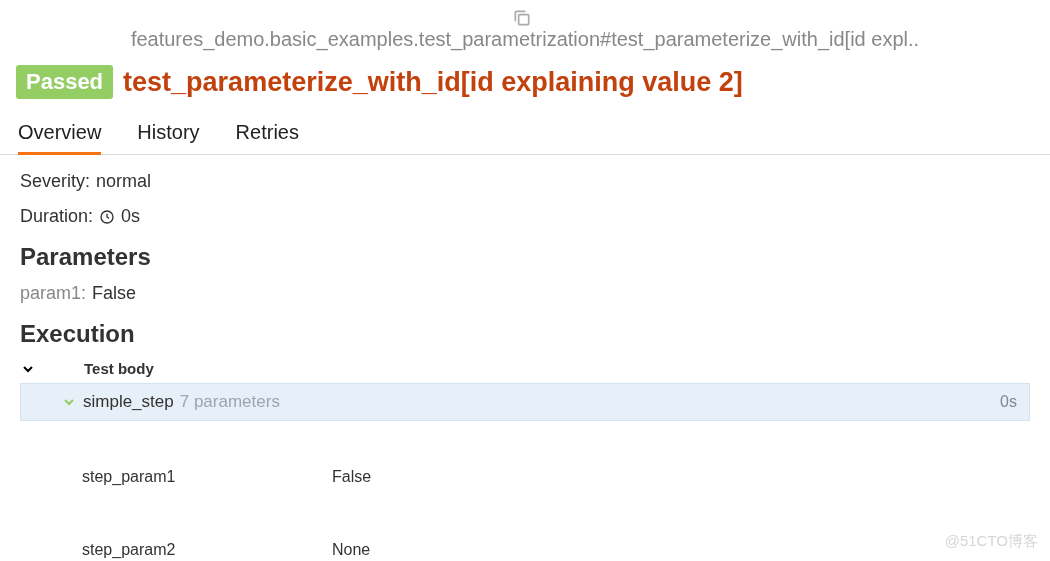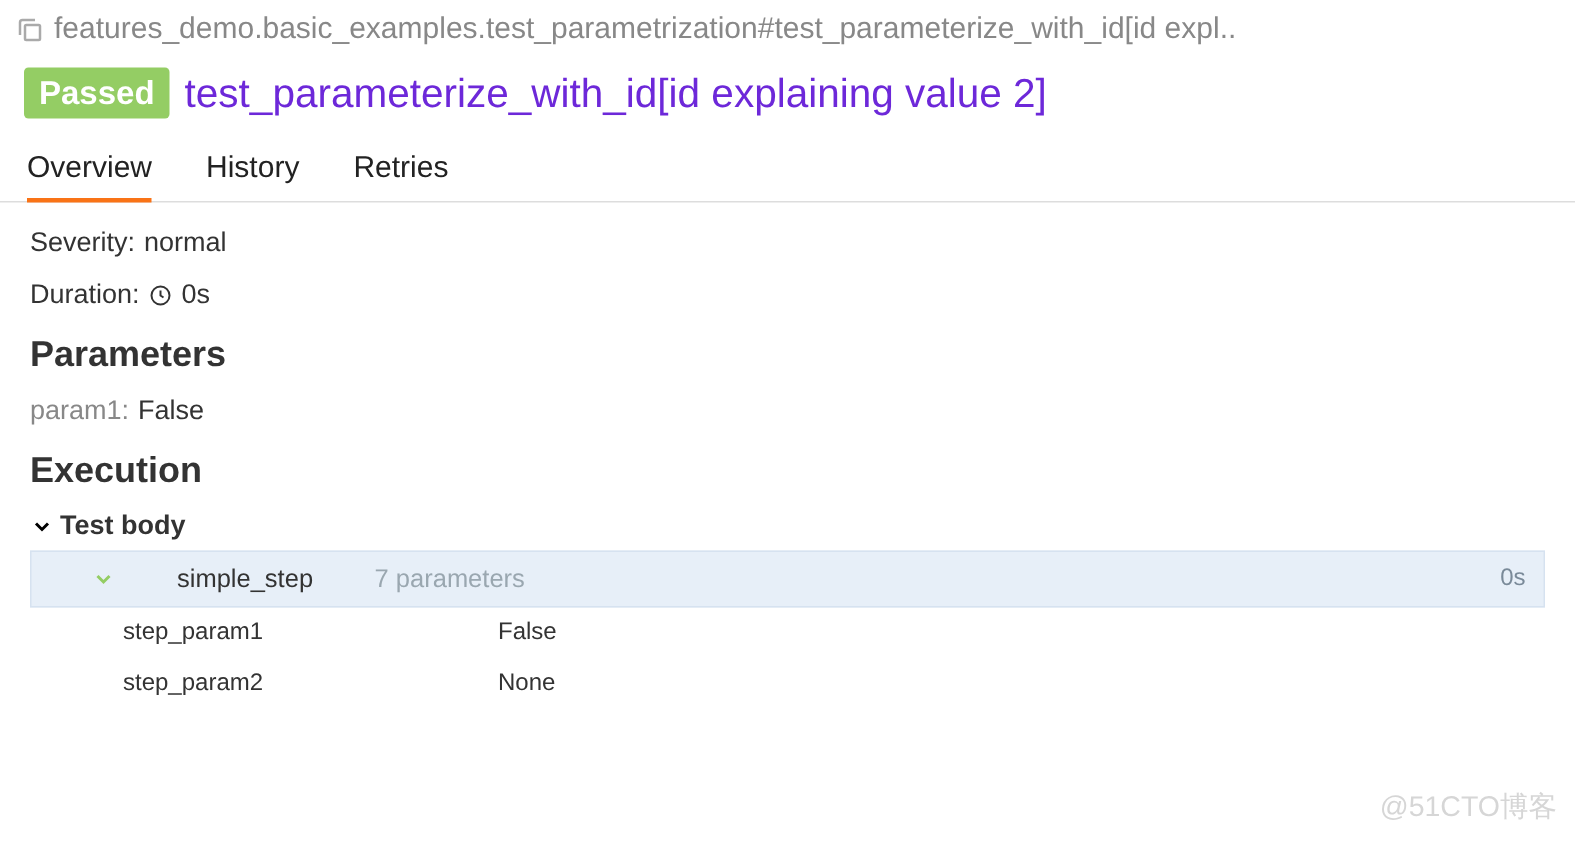--- a/index.html
+++ b/index.html
@@ -13,41 +13,42 @@
       position: relative;
     }
     .breadcrumb {
       display: flex;
       align-items: center;
       padding: 8px 10px 2px 10px;
       color: #888;
       font-size: 20px;
       white-space: nowrap;
       overflow: hidden;
+      flex-direction: column;
     }
     .breadcrumb svg { flex-shrink: 0; margin-right: 6px; }
     .bc-text { overflow: hidden; text-overflow: ellipsis; white-space: nowrap; min-width: 0; }
     .title-row {
       display: flex;
       align-items: center;
       padding: 12px 16px 6px 16px;
       gap: 10px;
     }
     .badge {
       background: #94cd64;
       color: #fff;
       font-weight: 700;
       font-size: 22px;
       padding: 4px 10px;
       border-radius: 3px;
     }
     .title {
-      font-weight: 400;
+      font-weight: 700;
       font-size: 27px;
-      color: #6d28d9;
+      color: #c2410c;
     }
     .tabs {
       display: flex;
       gap: 36px;
       padding: 16px 18px 0 18px;
       border-bottom: 1px solid #ddd;
       font-size: 20px;
     }
     .tab {
       padding-bottom: 8px;
@@ -72,53 +73,54 @@
     .param-name { color: #888; }
     .chevron-down {
       display:inline-block;
       margin-right: 4px;
     }
     .chevron-down svg { display:block; }
     .testbody-header {
       display:flex;
       align-items:center;
       font-weight: 700;
-      font-size: 18px;
+      font-size: 15px;
       margin-top: 4px;
       margin-bottom: 6px;
+      gap: 44px;
     }
     .step-row {
       background: #e7eff8;
       border: 1px solid #d6e2f0;
       display: flex;
       align-items: center;
       padding: 8px 12px 8px 40px;
       margin-top: 4px;
       font-size: 17px;
-      gap: 35px;
     }
     .step-chevron { margin-right: 6px; display:flex; }
     .step-name { color: #333; }
     .step-sub { color: #9aa7b0; margin-left: 6px; }
     .step-right { margin-left: auto; color: #7a8a99; font-size: 16px; }
     .step-params {
       padding-left: 62px;
       font-size: 16px;
     }
     .step-param-row {
       display:flex;
       padding: 8px 0;
+      margin-top: 39px;
     }
     .step-param-name { width: 250px; }
     .watermark {
       position:absolute;
       right: 12px;
       bottom: 10px;
       color: #d6d6d6;
-      font-size: 19px;
+      font-size: 15px;
     }
   </style>
 </head>
 <body>
 
 <div class="breadcrumb">
   <svg width="20" height="20" viewBox="0 0 24 24" fill="none" stroke="#aaa" stroke-width="2">
     <rect x="8" y="8" width="12" height="12" rx="1"></rect>
     <path d="M4 16 V6 a2 2 0 0 1 2-2 h10"></path>
   </svg>

